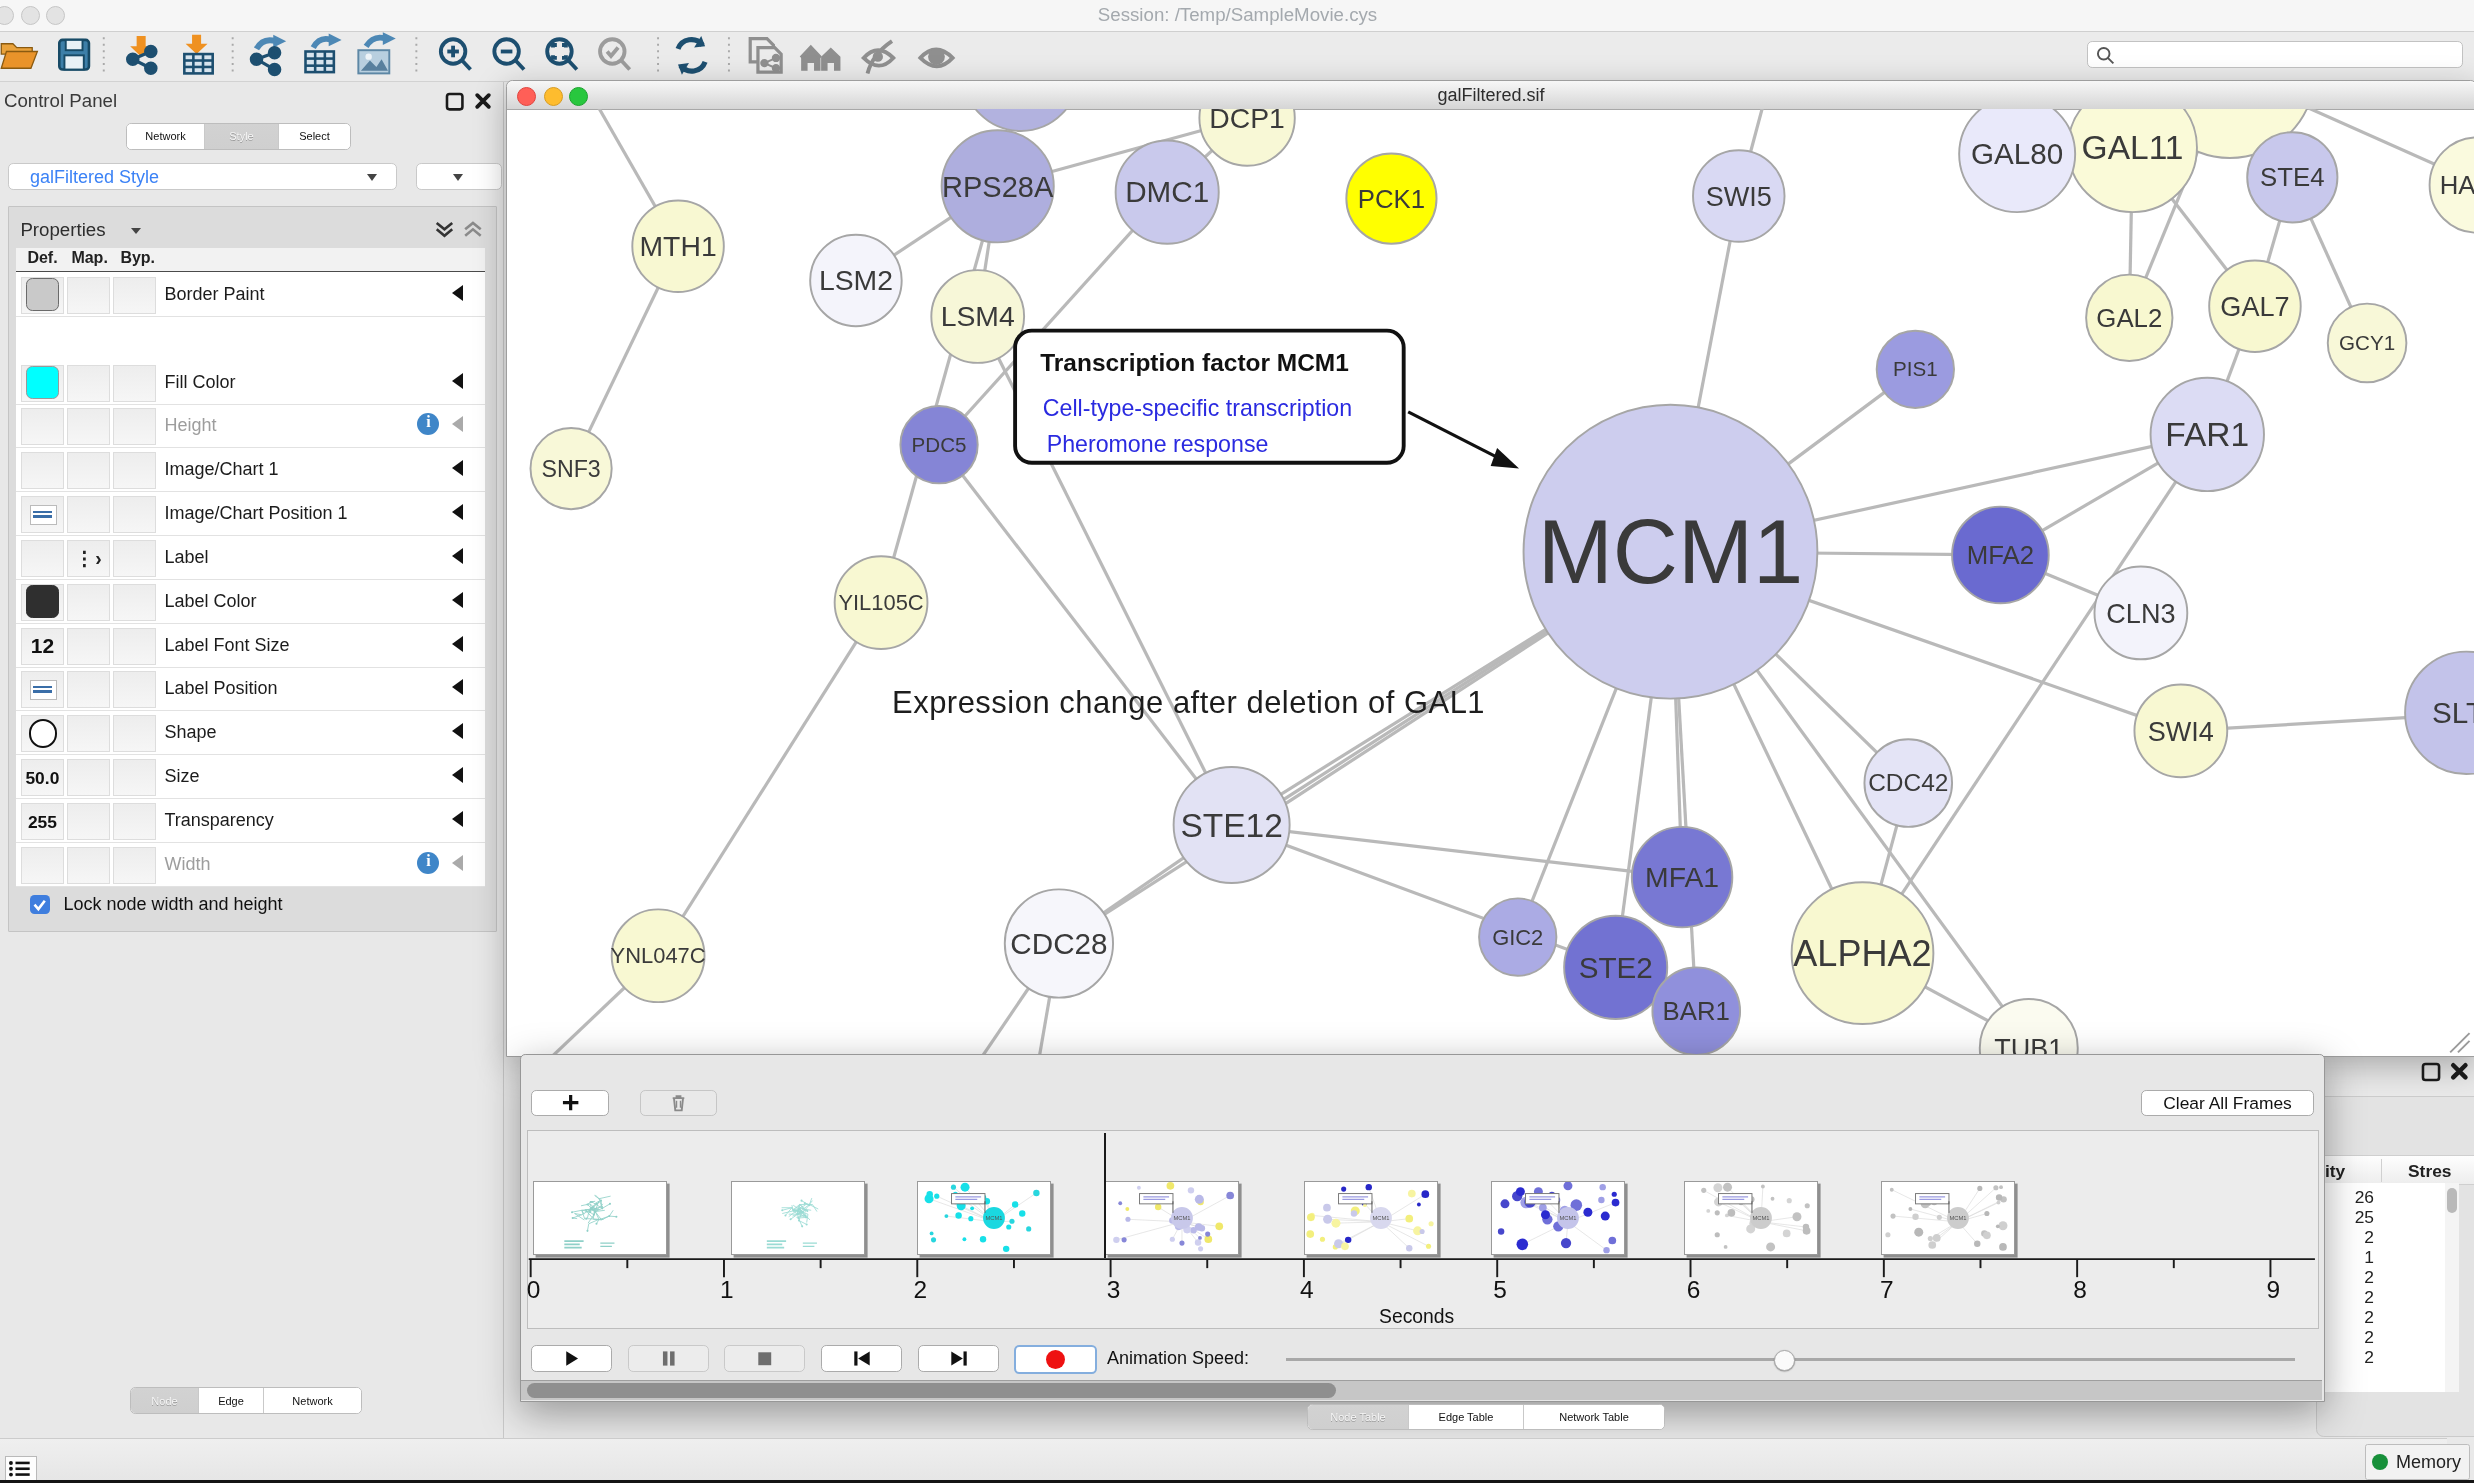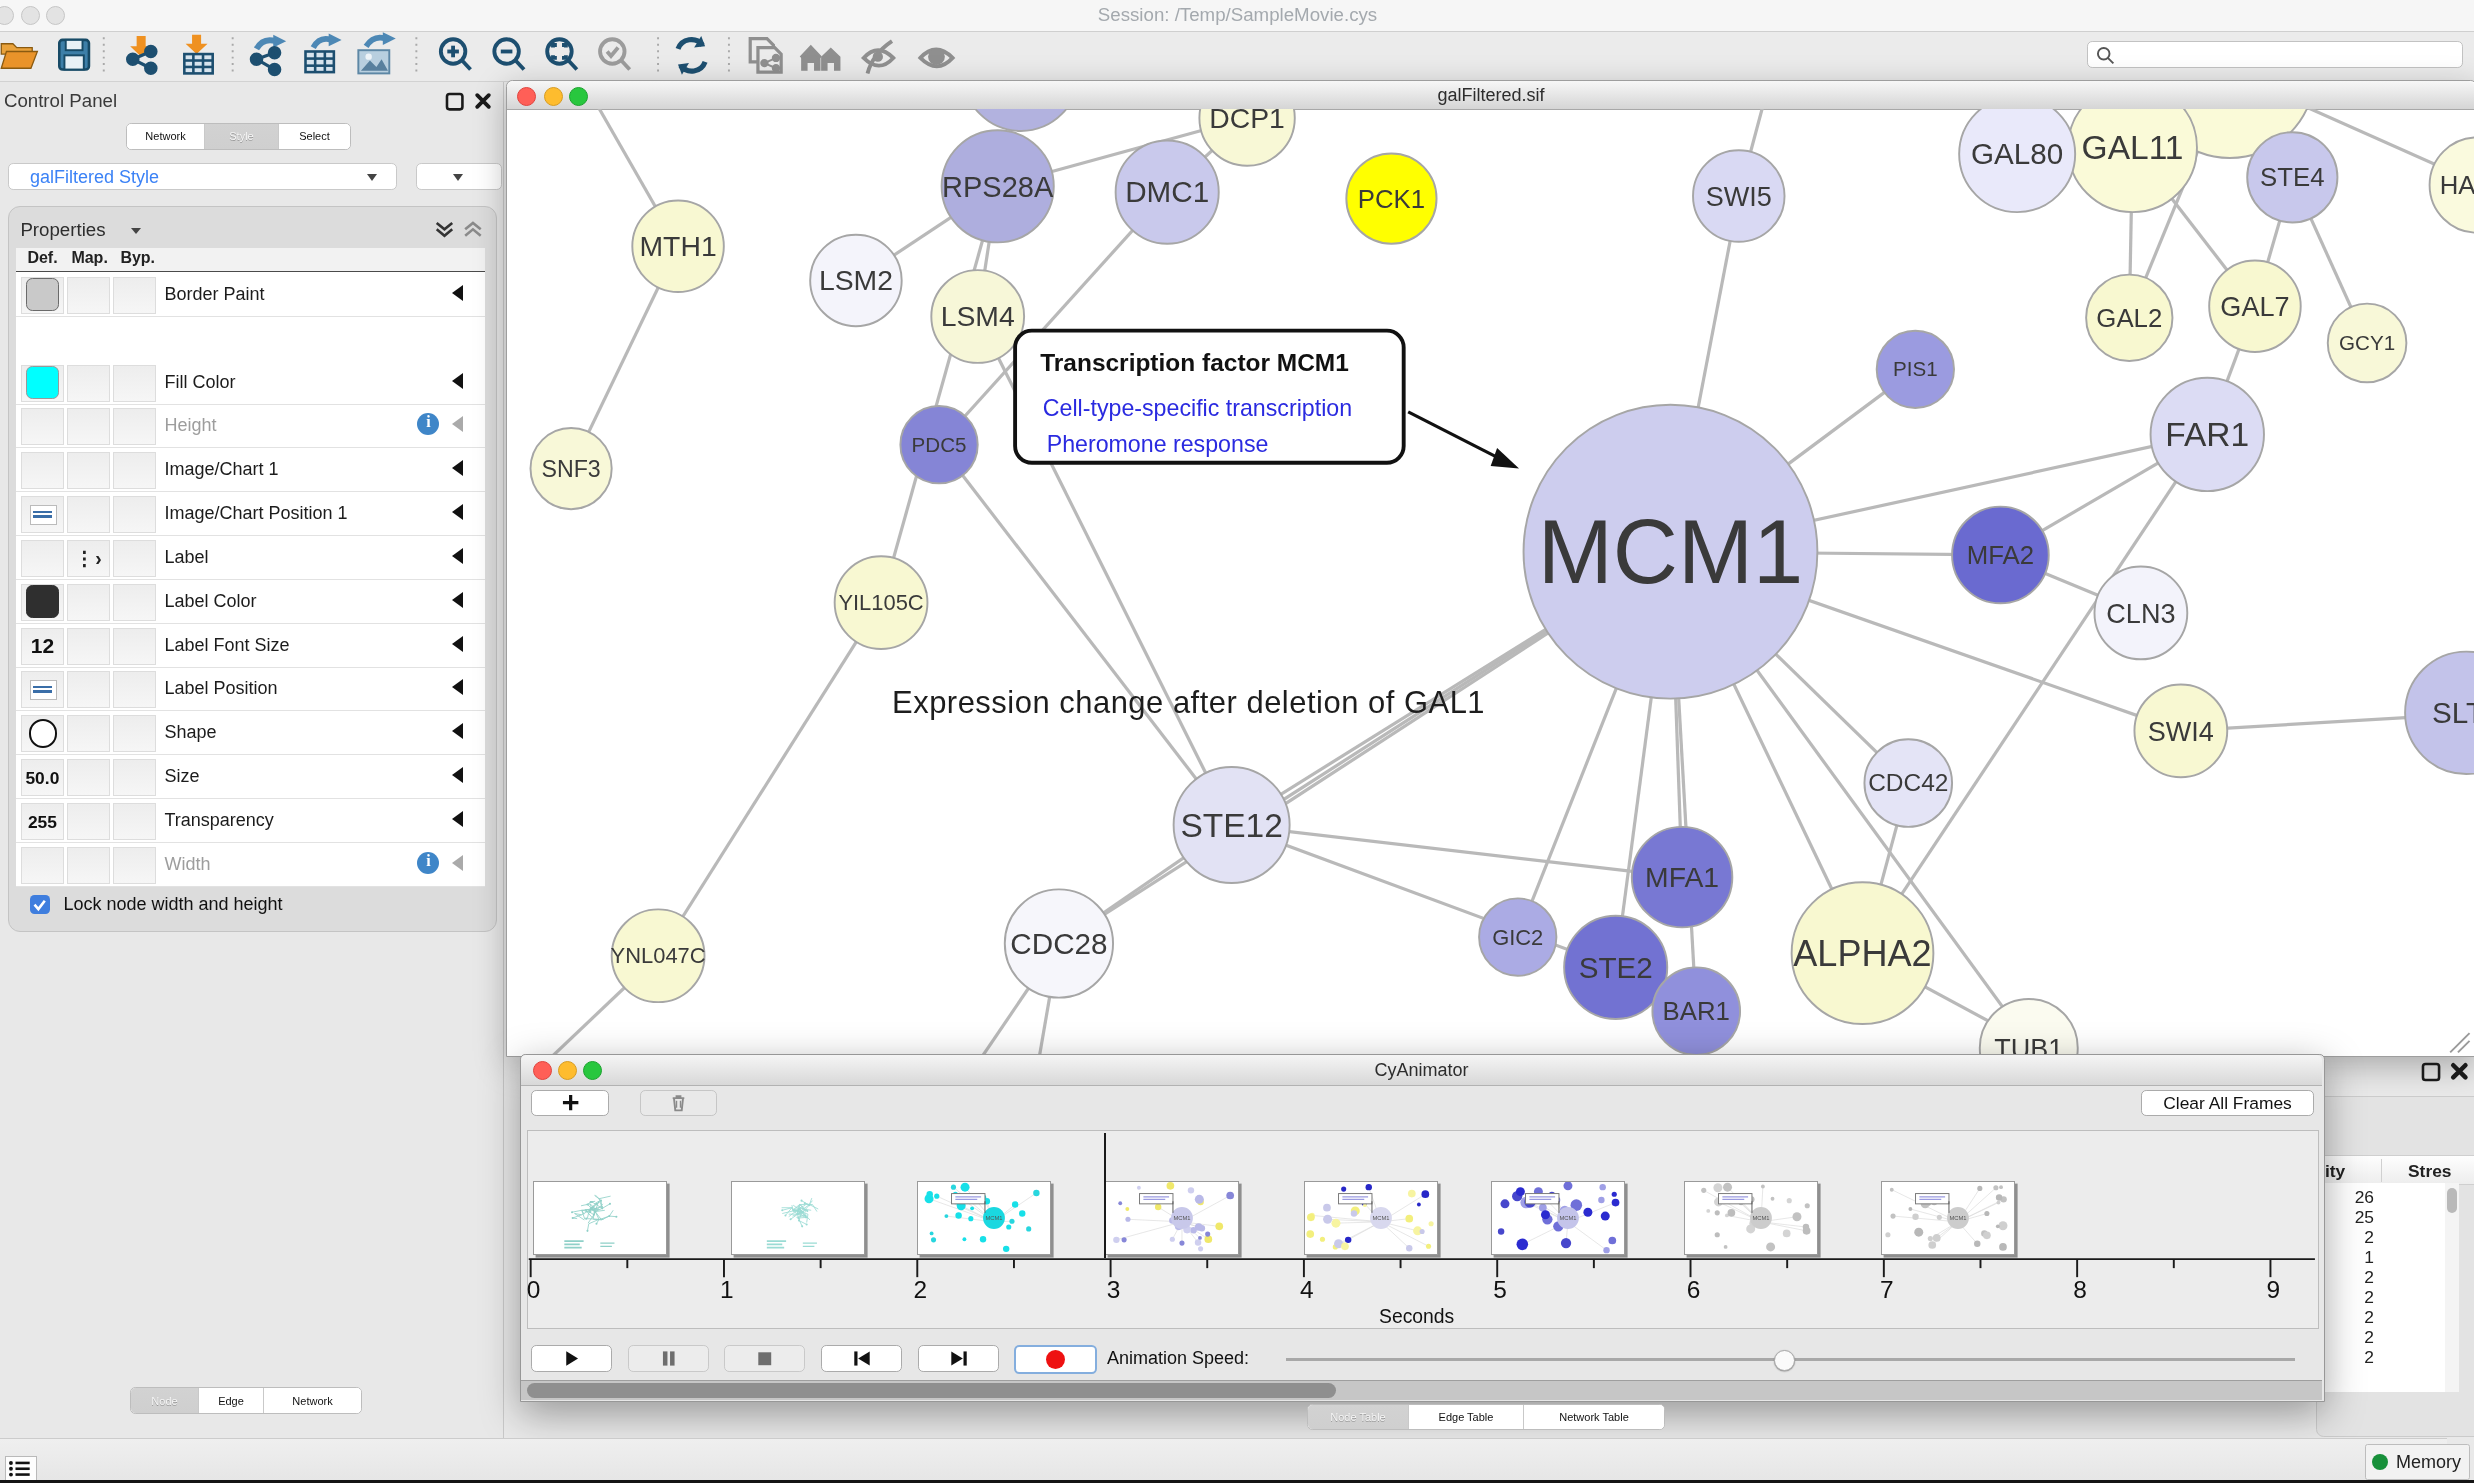--- a/index.html
+++ b/index.html
@@ -171,21 +171,21 @@
         <div style="width:71px">Select</div>
   </div>
   <div class="abs" style="left:8.4px;top:81px;width:387px;height:25px;background:#fff;border:0.6px solid #c9c9c9;border-radius:5.2px">
     <div class="abs" style="left:20.6px;top:2.6px;font-size:18px;color:#3b82f6">galFiltered Style</div>
     <div class="abs" style="left:358px;top:9.7px;width:0;height:0;border-left:5.8px solid transparent;border-right:5.8px solid transparent;border-top:7px solid #444"></div>
   </div>
   <div class="abs" style="left:416px;top:81px;width:84px;height:25px;background:#fff;border:0.6px solid #c9c9c9;border-radius:5.2px">
     <div class="abs" style="left:36px;top:9.7px;width:0;height:0;border-left:5.8px solid transparent;border-right:5.8px solid transparent;border-top:7px solid #444"></div>
   </div>
 
-  <div class="abs" style="left:8.4px;top:124px;width:487px;height:724px;background:#dcdcdc;border:0.6px solid #c4c4c4;border-radius:12px">
+  <div class="abs" style="left:8.4px;top:124px;width:487px;height:724px;background:#dcdcdc;border:0.6px solid #c4c4c4;border-radius:1px">
     <div class="abs" style="left:11px;top:11.6px;font-size:18.7px;color:#2d2d2d">Properties</div>
     <div class="abs" style="left:122px;top:20.6px;width:0;height:0;border-left:5.2px solid transparent;border-right:5.2px solid transparent;border-top:6.4px solid #444"></div>
     <svg class="abs" style="left:425px;top:11.6px" width="52" height="22" viewBox="0 0 80 34">
       <path d="M4 6 l12 10 12 -10 M4 16 l12 10 12 -10" stroke="#333" stroke-width="4" fill="none"></path>
       <path d="M48 26 l12 -10 12 10 M48 16 l12 -10 12 10" stroke="#8a8a8a" stroke-width="4" fill="none"></path>
     </svg>
     <div class="abs" style="left:7px;top:41px;width:469px;height:23px;background:#f2f2f2">
       <span class="abs" style="left:11px;top:1.3px;font-size:16px;font-weight:bold;color:#222">Def.</span>
       <span class="abs" style="left:55px;top:1.3px;font-size:16px;font-weight:bold;color:#222">Map.</span>
       <span class="abs" style="left:104px;top:1.3px;font-size:16px;font-weight:bold;color:#222">Byp.</span>
@@ -519,26 +519,20 @@
     <div class="abs" style="left:1.9px;top:5.2px;width:9.7px;height:24.5px;background:#b9b9b9;border-radius:5.2px"></div>
   </div>
 
   <svg class="abs" style="left:2421px;top:1062px" width="49" height="20.6" viewBox="0 0 76 32">
     <rect x="3" y="3" width="25" height="25" rx="4" fill="none" stroke="#1a1a1a" stroke-width="4"></rect>
     <path d="M50 5 l19 19 M69 5 l-19 19" stroke="#1a1a1a" stroke-width="7" stroke-linecap="round"></path>
   </svg>
 </div>
 
 <div class="abs" id="cyanim" style="left:520px;top:1054px;width:1803px;height:346px;background:#e7e7e7;border:0.6px solid #979797;border-radius:5.2px 5.2px 0 0;box-shadow:0 11.6px 39px rgba(0,0,0,.35)">
-      <div class="abs" style="left:0;top:0;width:1801px;height:30px;background:linear-gradient(#f5f5f5,#d8d8d8);border-bottom:0.6px solid #b2b2b2;border-radius:5.2px 5.2px 0 0">
-<div class="tl abs" style="left:11.6px;top:6.4px;background:#ff5f57;border:0.6px solid #e0443e"></div>
-<div class="tl abs" style="left:37px;top:6.4px;background:#febc2e;border:0.6px solid #d89c21"></div>
-<div class="tl abs" style="left:62px;top:6.4px;background:#28c73e;border:0.6px solid #1da32f"></div>
-<div class="abs" style="left:0;right:0;top:4.5px;text-align:center;font-size:18px;color:#2d2d2d">CyAnimator</div>
-      </div>
 <div class="btn" style="left:10.3px;top:35px;width:76px;height:24px">
         <svg width="19.3" height="19.3" viewBox="0 0 30 30">
           <path d="M15 3 v24 M3 15 h24" stroke="#111" stroke-width="5"></path>
         </svg>
       </div>
 <div class="btn" style="left:119px;top:35px;width:75px;height:24px;background:#e9e9e9;border-color:#c6c6c6">
         <svg width="17" height="19.3" viewBox="0 0 26 30">
           <path d="M4 8 h18 M10 8 v-3 h6 v3 M6 8 l2 19 h10 l2 -19" fill="none" stroke="#8a8a8a" stroke-width="3"></path>
           <path d="M10 12 v11 M16 12 v11" stroke="#8a8a8a" stroke-width="2"></path>
         </svg>

